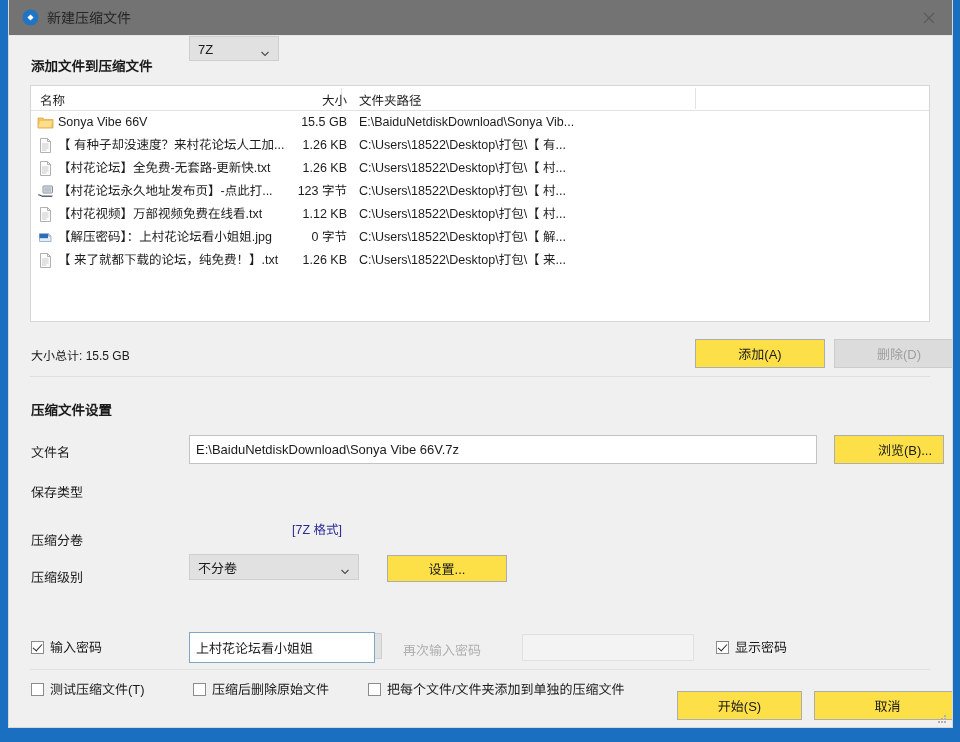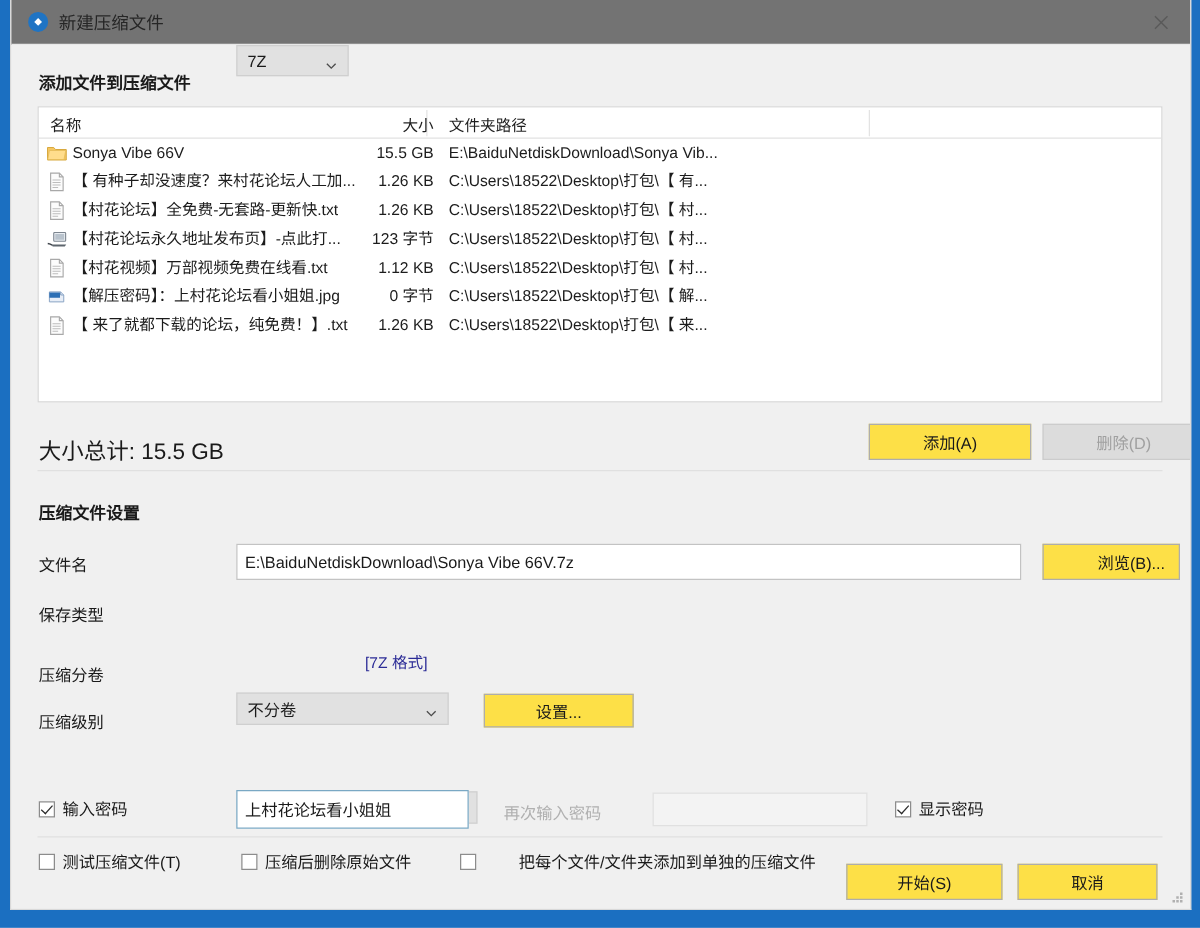--- a/index.html
+++ b/index.html
@@ -173,21 +173,21 @@
     line-height: 17px;
     white-space: nowrap;
     overflow: hidden;
   }
 
   
   .total-label {
     position: absolute;
     left: 22px;
     top: 310px;
-    font-size: 18px;
+    font-size: 12px;
     color: #1a1a1a;
     white-space: nowrap;
   }
   .btn {
     position: absolute;
     background: #fde047;
     border: 1px solid #adadad;
     box-sizing: border-box;
     font-family: "Liberation Sans", "DejaVu Sans", sans-serif;
     font-size: 13px;
@@ -203,21 +203,21 @@
     color: #a0a0a0;
     background: #dcdcdc;
     border-color: #cccccc;
     cursor: default;
   }
   #btn-add    { left: 686px; top: 303px; width: 130px; height: 29px; }
   #btn-delete { left: 825px; top: 303px; width: 130px - 35px; height: 29px; }
   #btn-browse { left: 825px; top: 399px; width: 110px; height: 29px; padding-left: 32px; }
   #btn-setting{ left: 378px; top: 519px; width: 120px; height: 27px; }
   #btn-start  { left: 668px; top: 655px; width: 125px; height: 29px; }
-  #btn-cancel { left: 805px; top: 655px; width: 112px; height: 29px; }
+  #btn-cancel { left: 805px; top: 655px; width: 147px; height: 29px; }
 
   .hr {
     position: absolute;
     height: 1px;
     background: #e0e0e0;
   }
   #hr-1 { left: 21px; top: 340px; width: 900px; }
   #hr-2 { left: 21px; top: 633px; width: 900px; }
 
   
@@ -333,21 +333,21 @@
   }
   .cblabel {
     font-size: 13px;
     color: #1a1a1a;
     line-height: 15px;
   }
   #cb-password  { left: 22px;  top: 604px; }
   #cb-showpw    { left: 707px; top: 604px; }
   #cb-test      { left: 22px;  top: 646px; }
   #cb-delorig   { left: 184px; top: 646px; }
-  #cb-separate  { left: 359px; top: 646px; gap: 28px; }
+  #cb-separate  { left: 359px; top: 646px; }
 
   
   .grip {
     position: absolute;
     right: 5px;
     bottom: 4px;
     width: 12px;
     height: 12px;
   }
 </style>

